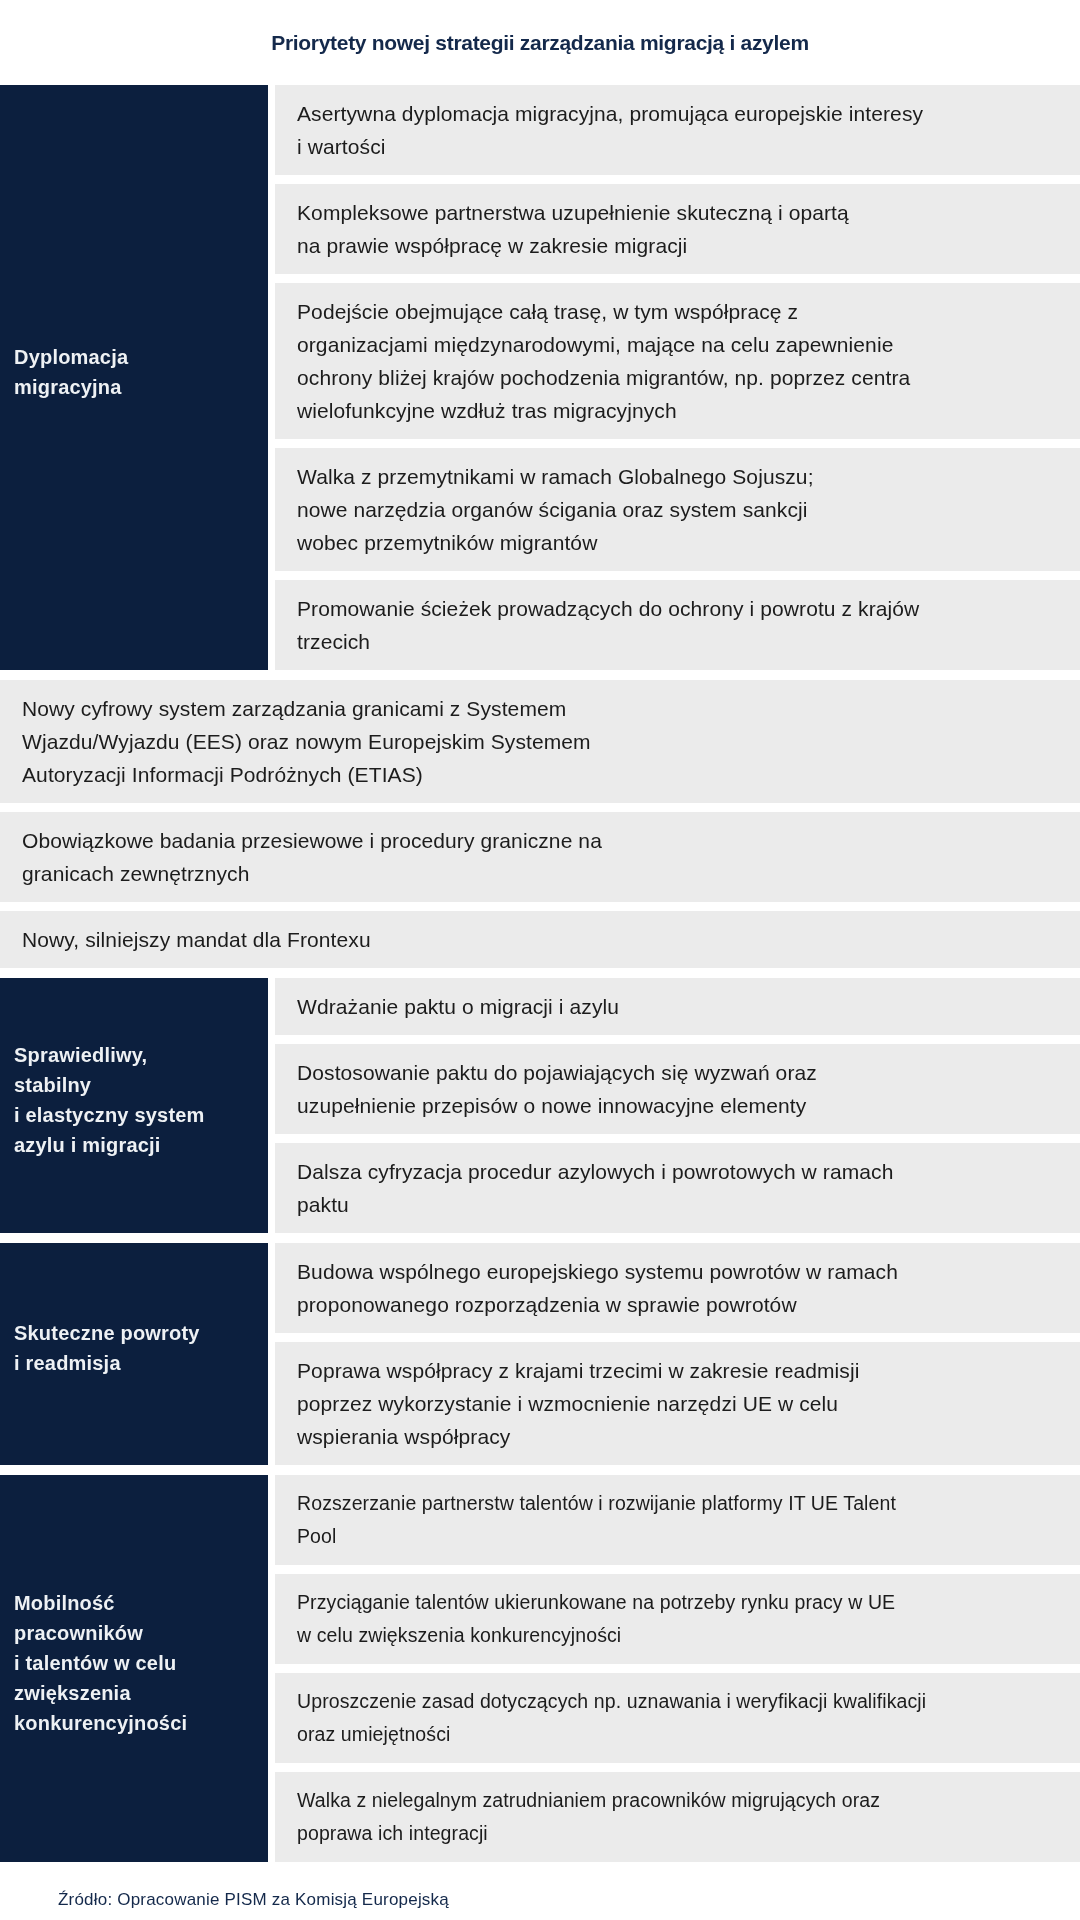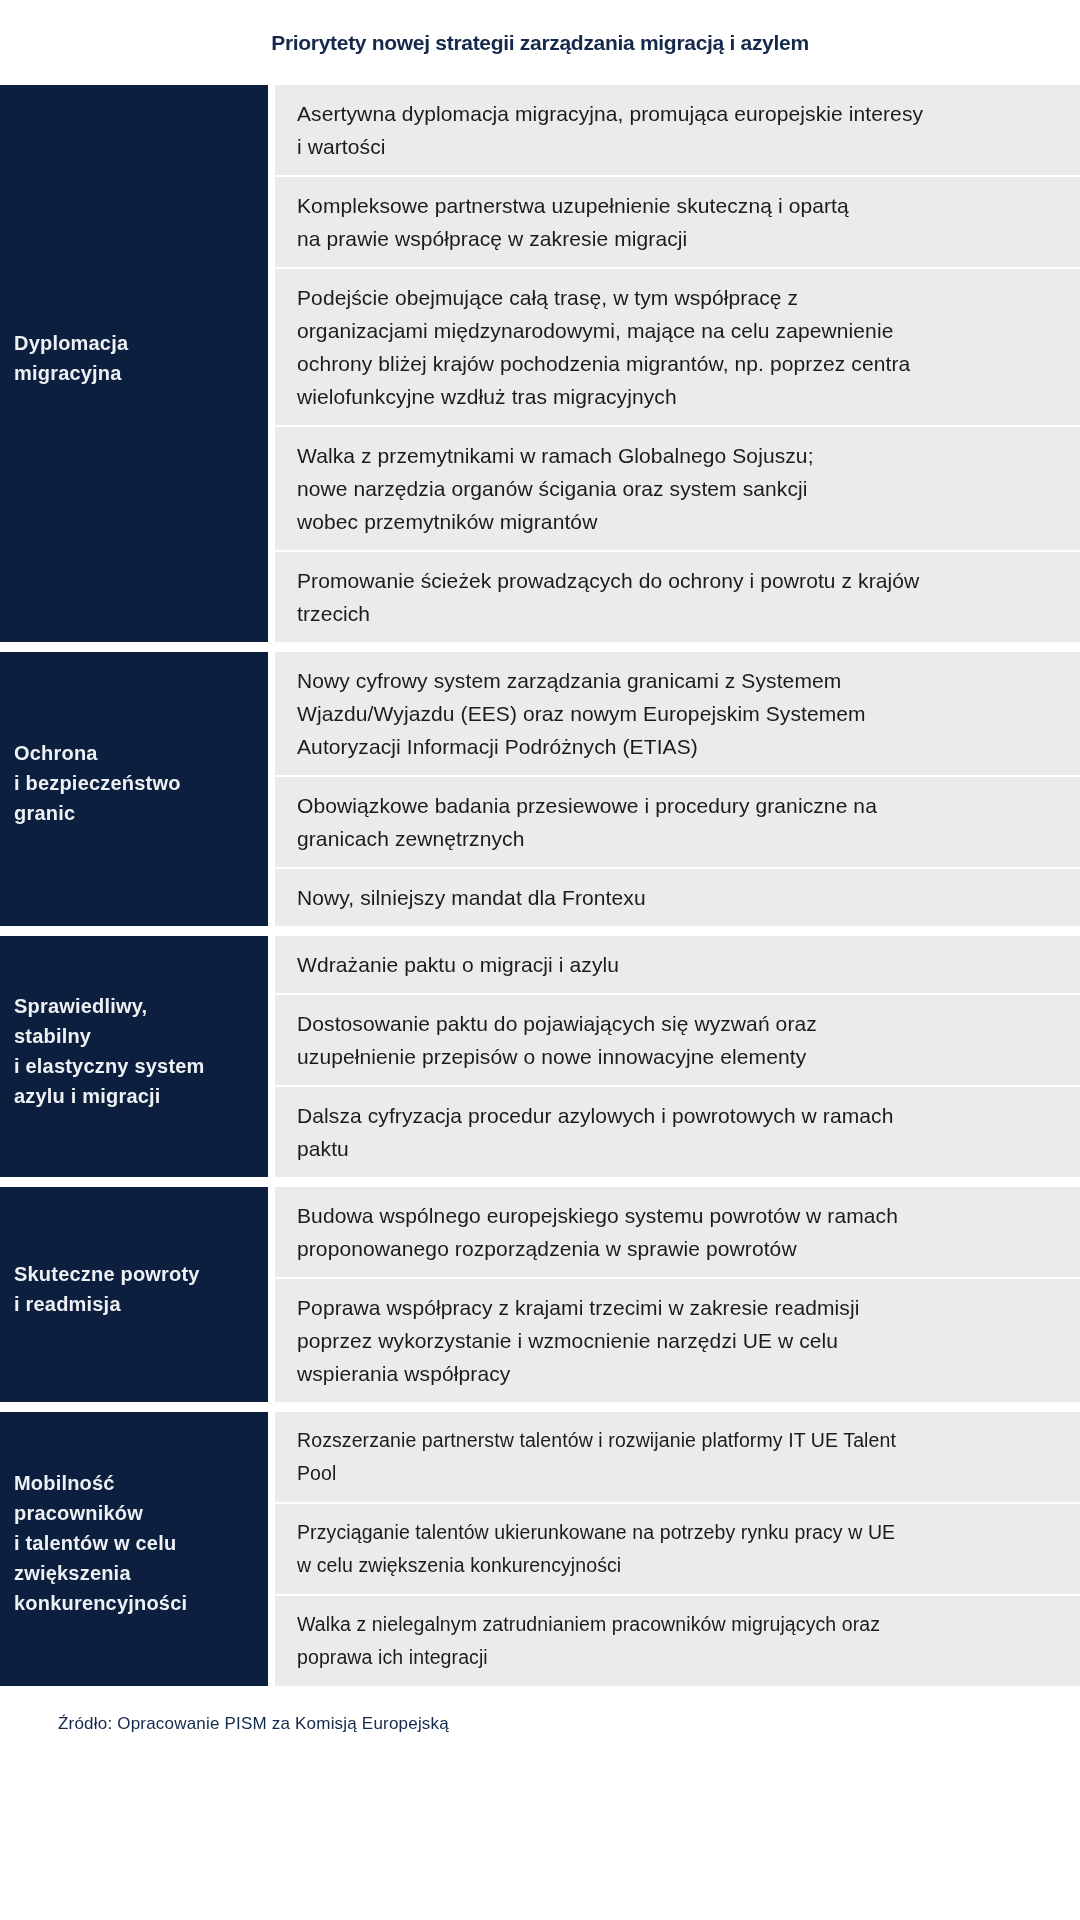--- a/index.html
+++ b/index.html
@@ -47,21 +47,21 @@
     font-size: 20px;
     font-weight: bold;
     line-height: 30px;
     letter-spacing: 0.2px;
     white-space: pre-line;
   }
   .boxes {
     flex: 1;
     display: flex;
     flex-direction: column;
-    gap: 2px;
+    gap: 9px;
   }
   .box {
     background: var(--box-background, #ebebeb);
     color: var(--box-text, #1c1c1c);
     padding: 12px 14px 12px 22px;
     font-size: 21px;
     line-height: 33px;
     letter-spacing: 0.1px;
     white-space: pre-line;
   }
@@ -98,23 +98,20 @@
 ochrony bliżej krajów pochodzenia migrantów, np. poprzez centra
 wielofunkcyjne wzdłuż tras migracyjnych</div>
           <div class="box">Walka z przemytnikami w ramach Globalnego Sojuszu;
 nowe narzędzia organów ścigania oraz system sankcji
 wobec przemytników migrantów</div>
           <div class="box">Promowanie ścieżek prowadzących do ochrony i powrotu z krajów
 trzecich</div>
         </div>
       </section>
       <section class="section">
-        <div class="label">Ochrona
-i bezpieczeństwo
-granic</div>
         <div class="boxes">
           <div class="box">Nowy cyfrowy system zarządzania granicami z Systemem
 Wjazdu/Wyjazdu (EES) oraz nowym Europejskim Systemem
 Autoryzacji Informacji Podróżnych (ETIAS)</div>
           <div class="box">Obowiązkowe badania przesiewowe i procedury graniczne na
 granicach zewnętrznych</div>
           <div class="box">Nowy, silniejszy mandat dla Frontexu</div>
         </div>
       </section>
       <section class="section">
@@ -145,20 +142,22 @@
         <div class="label">Mobilność
 pracowników
 i talentów w celu
 zwiększenia
 konkurencyjności</div>
         <div class="boxes">
           <div class="box">Rozszerzanie partnerstw talentów i rozwijanie platformy IT UE Talent
 Pool</div>
           <div class="box">Przyciąganie talentów ukierunkowane na potrzeby rynku pracy w UE
 w celu zwiększenia konkurencyjności</div>
+          <div class="box">Uproszczenie zasad dotyczących np. uznawania i weryfikacji kwalifikacji
+oraz umiejętności</div>
           <div class="box">Walka z nielegalnym zatrudnianiem pracowników migrujących oraz
 poprawa ich integracji</div>
         </div>
       </section>
     </main>
 
   <footer class="footer">Źródło: Opracowanie PISM za Komisją Europejską</footer>
 </div>
 
 </body></html>

